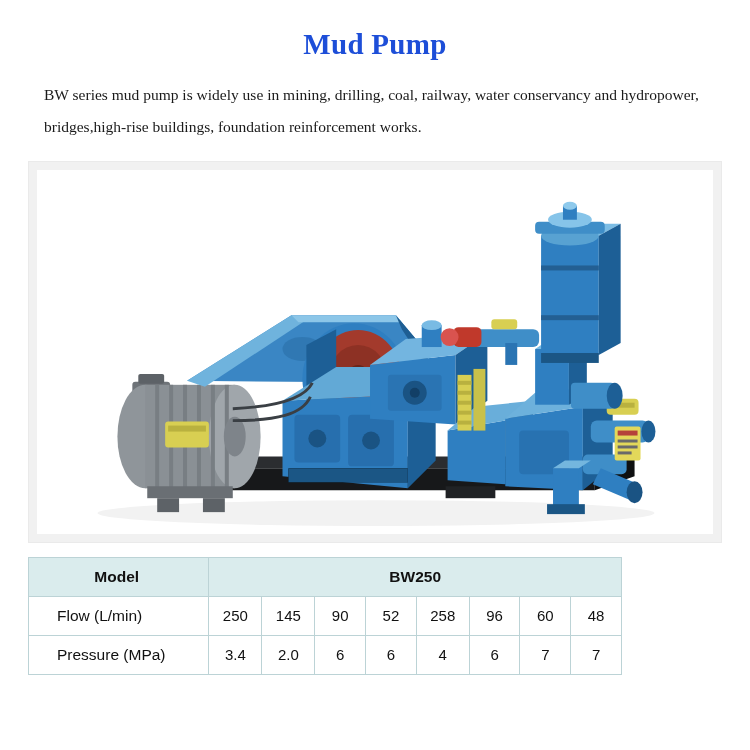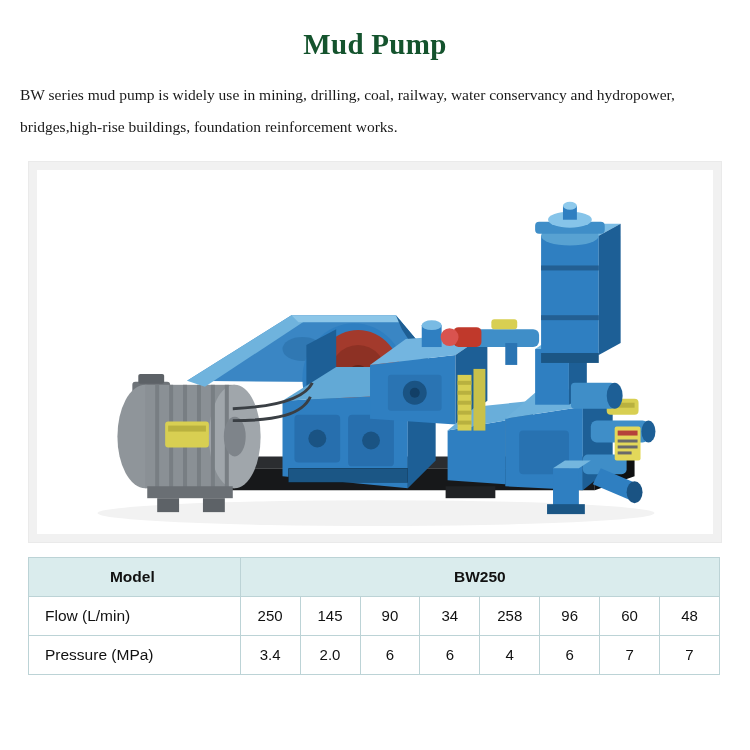--- a/index.html
+++ b/index.html
@@ -13,29 +13,29 @@
   }
   .page {
     position: relative;
     width: 750px;
     height: 750px;
     background: #ffffff;
     overflow: hidden;
   }
   .title {
     text-align: center;
-    color: #14532d;
+    color: #1d4ed8;
     font-family: "Liberation Serif", serif;
     font-size: 29px;
     font-weight: bold;
     margin: 28px 0 0 0;
     letter-spacing: 0.3px;
   }
   .desc {
-    margin: 18px 32px 0 20px;
+    margin: 18px 32px 0 44px;
     font-family: "Liberation Serif", serif;
     font-size: 15.5px;
     color: #1a1a1a;
     line-height: 2.05;
     text-align: left;
   }
   .image-frame {
     position: relative;
     margin: 18px 28px 0 28px;
     height: 382px;
@@ -45,40 +45,40 @@
   .image-inner {
     position: absolute;
     left: 8px; top: 8px; right: 8px; bottom: 8px;
     background: #ffffff;
     overflow: hidden;
   }
   .pump-svg { display: block; width: 100%; height: 100%; }
 
   table.spec {
     margin: 14px 28px 0 28px;
-    width: 692px;
+    width: 594px;
     border-collapse: collapse;
     font-family: "Liberation Sans", sans-serif;
   }
   table.spec td {
     border: 1px solid #bcd3d6;
     text-align: center;
     font-size: 15px;
     color: #111111;
     height: 39px;
     padding: 2px 4px;
   }
   table.spec tr.head td {
     background: #daeced;
     font-weight: bold;
     font-size: 15.5px;
   }
   table.spec td.rowlabel {
     text-align: left;
-    padding-left: 16px;
+    padding-left: 28px;
     width: 212px;
     font-size: 15.5px;
   }
   table.spec tr.head td.rowlabel {
     text-align: center;
     padding-left: 0;
     font-weight: bold;
   }
   .val { width: 60px; }
 </style>
@@ -253,21 +253,21 @@
     <tbody>
       <tr class="head">
         <td class="rowlabel">Model</td>
         <td colspan="8">BW250</td>
       </tr>
       <tr>
         <td class="rowlabel">Flow (L/min)</td>
         <td class="val">250</td>
         <td class="val">145</td>
         <td class="val">90</td>
-        <td class="val">34</td>
+        <td class="val">52</td>
         <td class="val">258</td>
         <td class="val">96</td>
         <td class="val">60</td>
         <td class="val">48</td>
       </tr>
       <tr>
         <td class="rowlabel">Pressure (MPa)</td>
         <td class="val">3.4</td>
         <td class="val">2.0</td>
         <td class="val">6</td>

